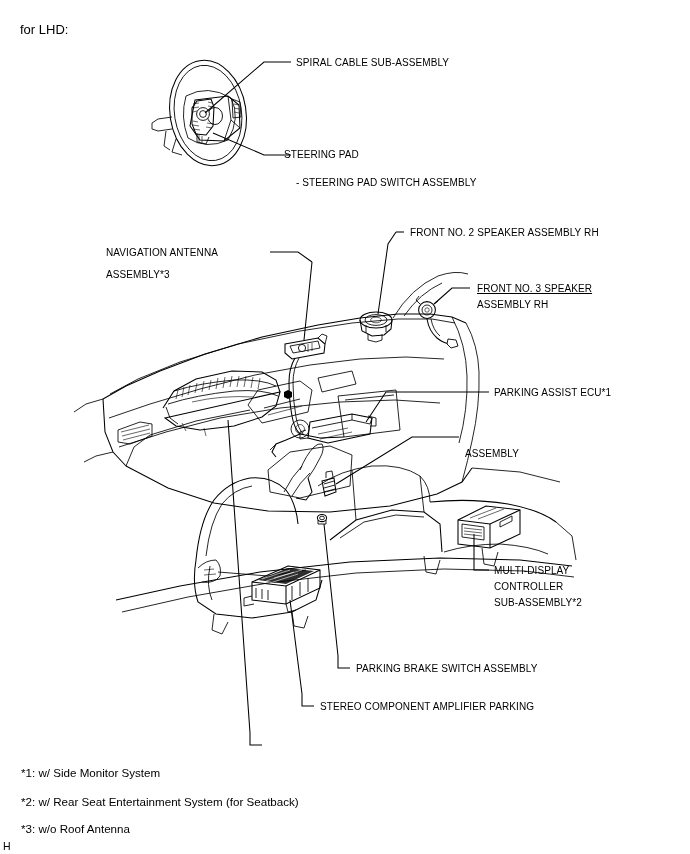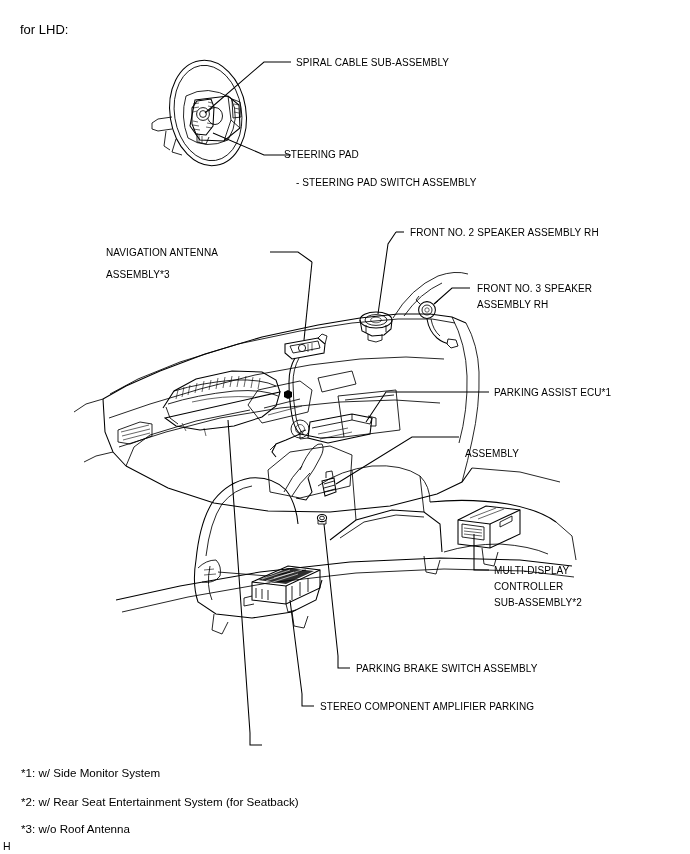--- a/index.html
+++ b/index.html
@@ -277,21 +277,21 @@
 
   <div class="lbl" style="left:296px;top:55px;">SPIRAL CABLE SUB-ASSEMBLY</div>
   <div class="lbl" style="left:284px;top:147px;">STEERING PAD</div>
   <div class="lbl" style="left:296px;top:175px;">- STEERING PAD SWITCH ASSEMBLY</div>
 
   <div class="lbl" style="left:106px;top:245px;">NAVIGATION ANTENNA</div>
   <div class="lbl" style="left:106px;top:261px;margin-top:6px;">ASSEMBLY*3</div>
 
   <div class="lbl" style="left:410px;top:225px;">FRONT NO. 2 SPEAKER ASSEMBLY RH</div>
 
-  <div class="lbl" style="left:477px;top:281px;">FRONT NO. 3 SPEAKER</div>
+  <div class="lbl" style="left:477px;top:281px;text-decoration:underline;">FRONT NO. 3 SPEAKER</div>
   <div class="lbl" style="left:477px;top:297px;">ASSEMBLY RH</div>
 
   <div class="lbl" style="left:494px;top:385px;">PARKING ASSIST ECU*1</div>
 
   <div class="lbl" style="left:465px;top:446px;">ASSEMBLY</div>
 
   <div class="lbl" style="left:494px;top:563px;">MULTI-DISPLAY</div>
   <div class="lbl" style="left:494px;top:579px;">CONTROLLER</div>
   <div class="lbl" style="left:494px;top:595px;">SUB-ASSEMBLY*2</div>
 

